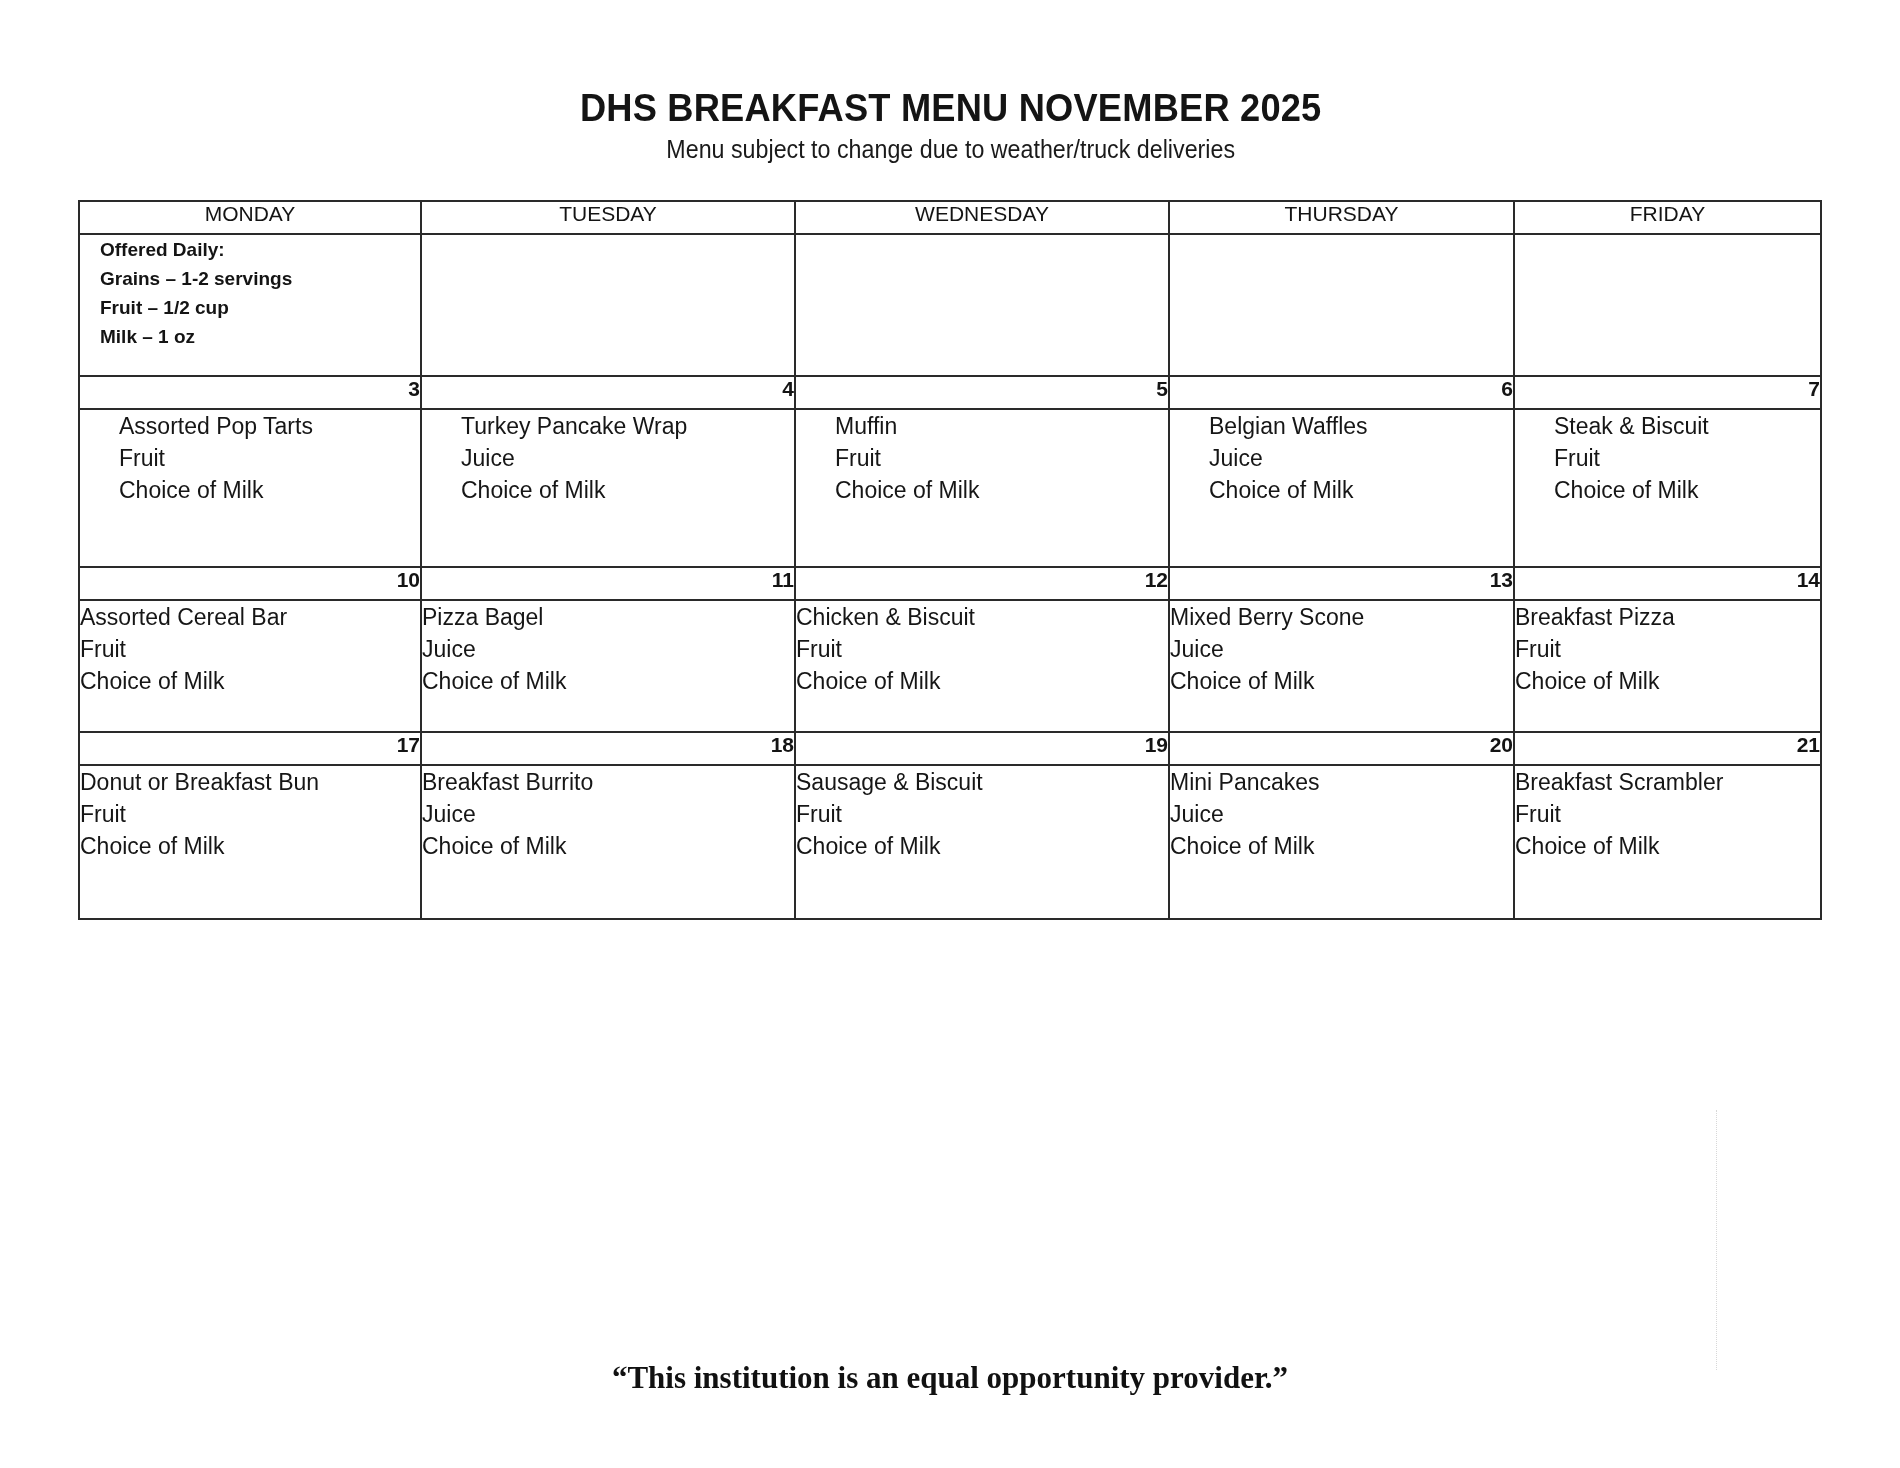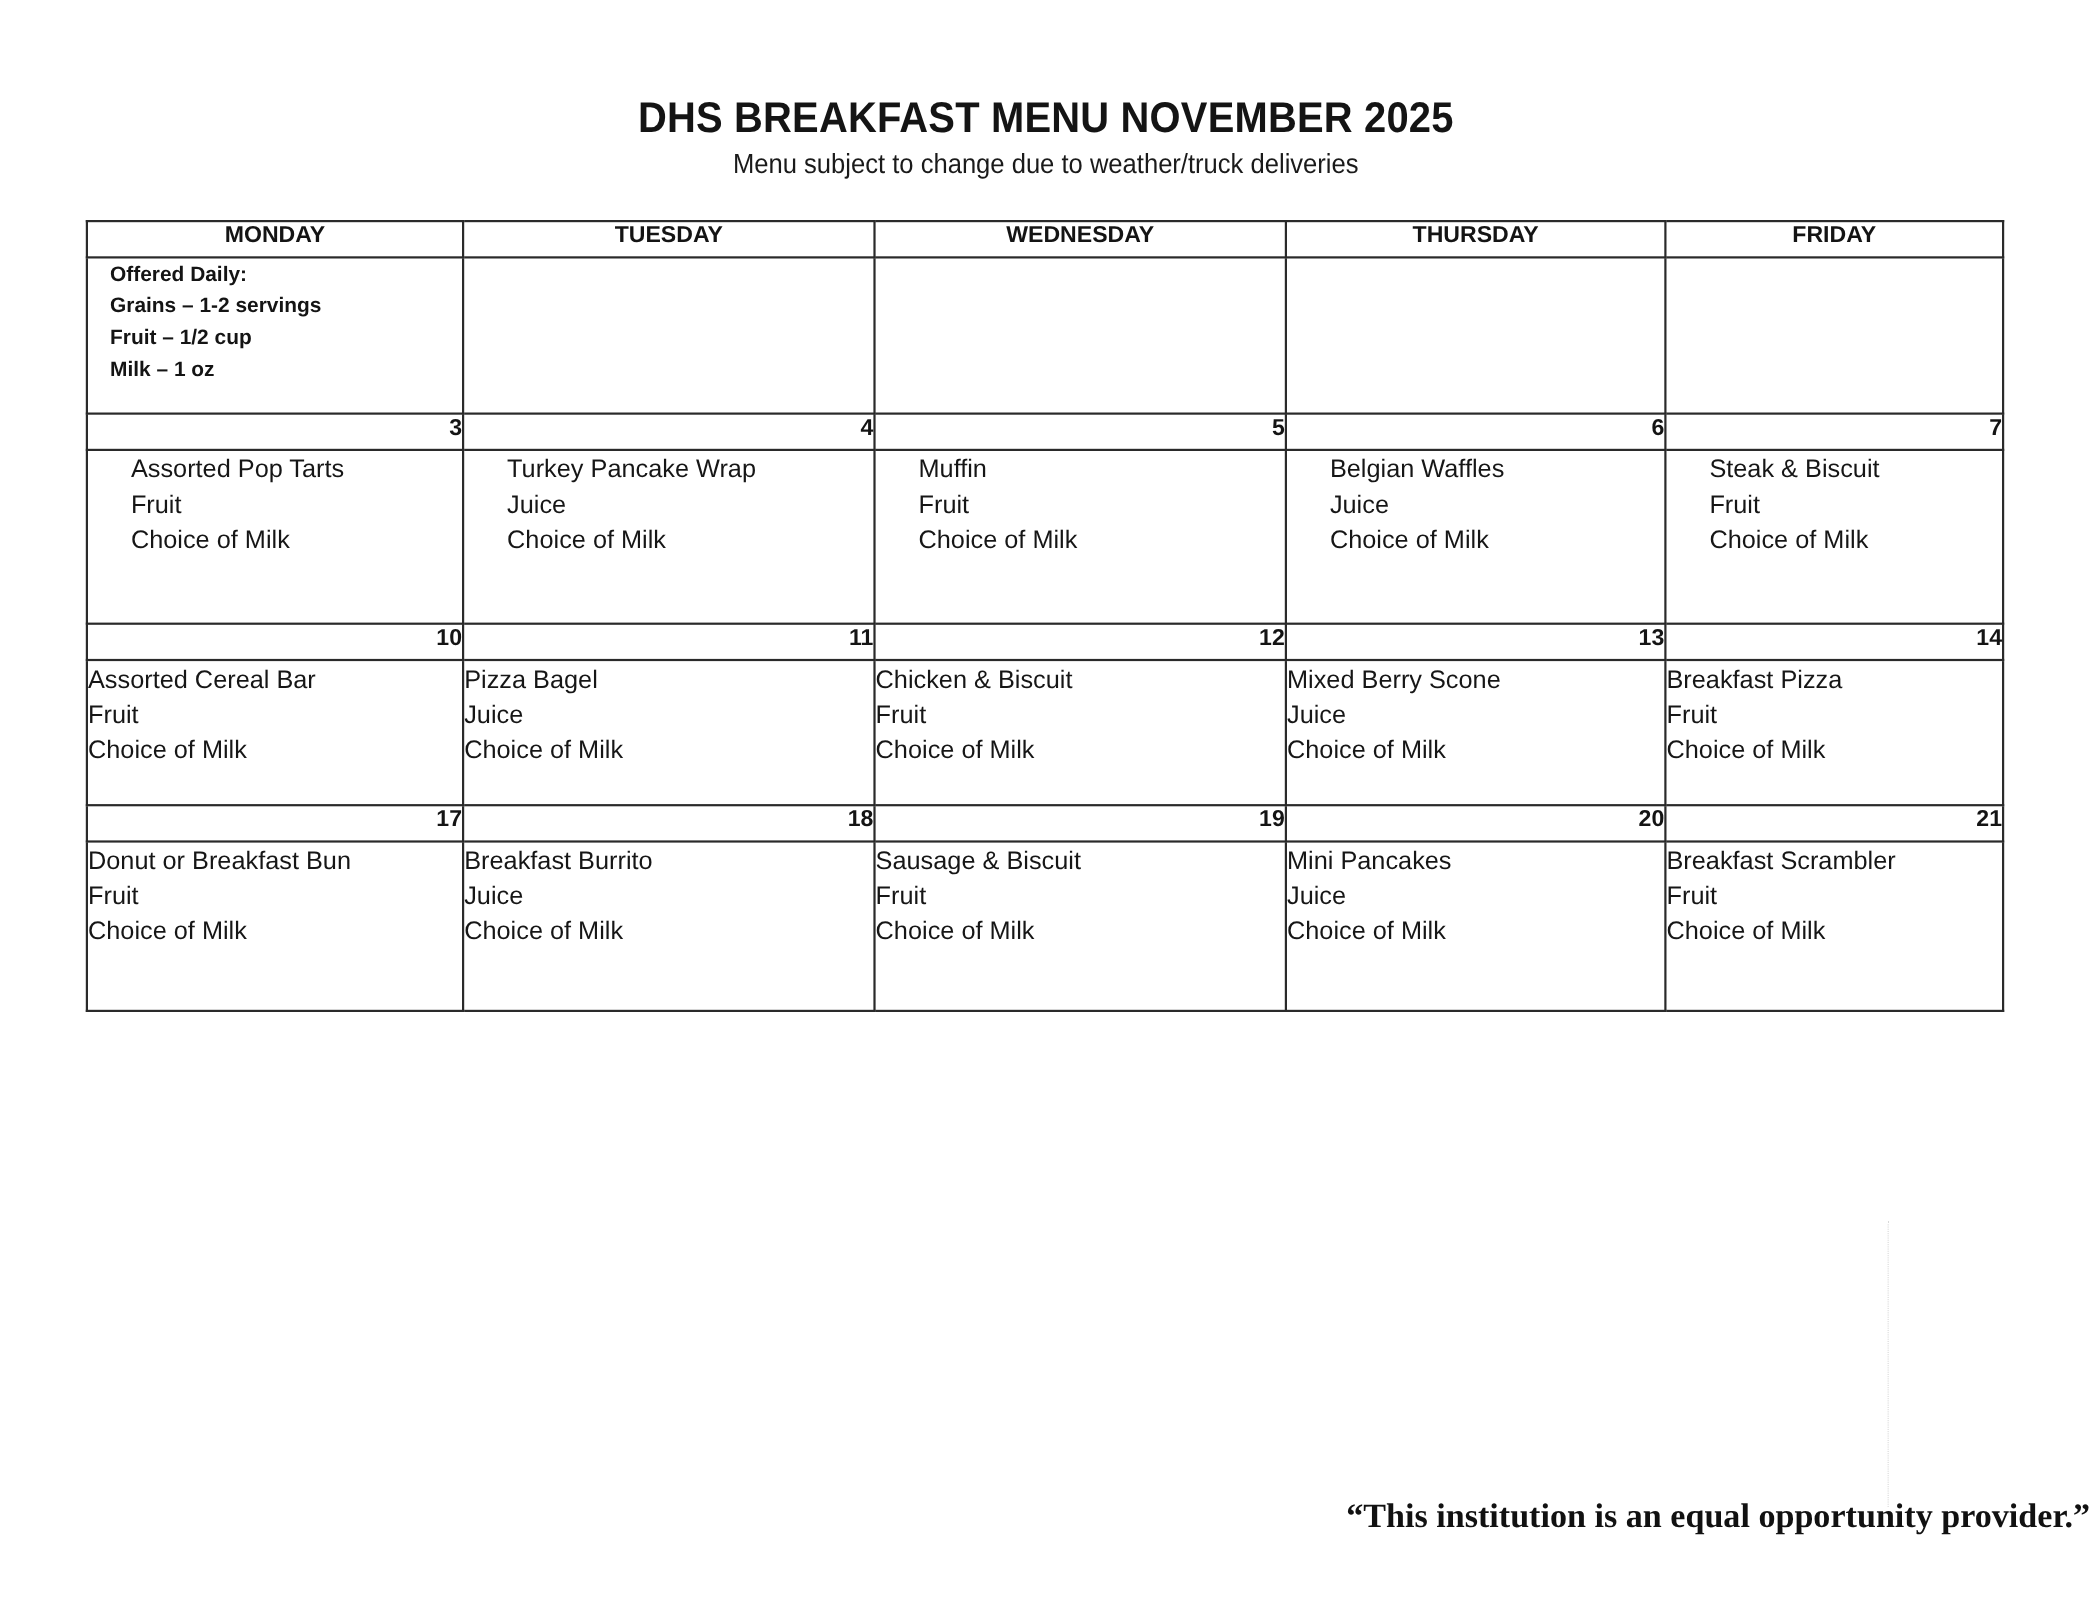--- a/index.html
+++ b/index.html
@@ -20,36 +20,36 @@
   table.cal {
     position: absolute; left: 78px; top: 200px; width: 1742px;
     border-collapse: collapse; table-layout: fixed;
   }
   table.cal td, table.cal th {
     border: 2px solid #2a2a2a; padding: 0; vertical-align: top;
   }
   col.c1 { width: 342px; } col.c2 { width: 374px; } col.c3 { width: 374px; }
   col.c4 { width: 345px; } col.c5 { width: 307px; }
   th.day {
-    height: 31px; font-size: 21px; font-weight: bold; text-align: center;
+    height: 31px; font-size: 21px; font-weight: normal; text-align: center;
     vertical-align: middle; color: #141414;
   }
   td.note { height: 140px; padding: 6px 0 0 13px; }
   .note-line { font-size: 19px; font-weight: bold; line-height: 29px; color: #141414; margin-left: 20px; }
   td.date {
     height: 31px; text-align: right; padding-right: 12px; font-size: 21px;
     font-weight: bold; vertical-align: middle; color: #141414;
   }
   td.menu { padding: 4px 0 0 13px; }
   tr.r1 td.menu { height: 156px; padding-left: 39px; }
   tr.r2 td.menu { height: 130px; }
   tr.r3 td.menu { height: 152px; margin-top: 36px; }
   .item { font-size: 23px; line-height: 32px; color: #161616; white-space: nowrap; }
   .footer {
-    position: absolute; left: 0; width: 1900px; top: 1360px; text-align: right;
+    position: absolute; left: 0; width: 1900px; top: 1360px; text-align: center;
     font-family: "Liberation Serif", "DejaVu Serif", serif; font-size: 31px;
     font-weight: bold; color: #111111;
   }
   .scan-mark {
     position: absolute; left: 1716px; top: 1110px; width: 0; height: 260px;
     border-left: 1px dotted #d8d8d8;
   }
 </style>
 </head>
 <body>

